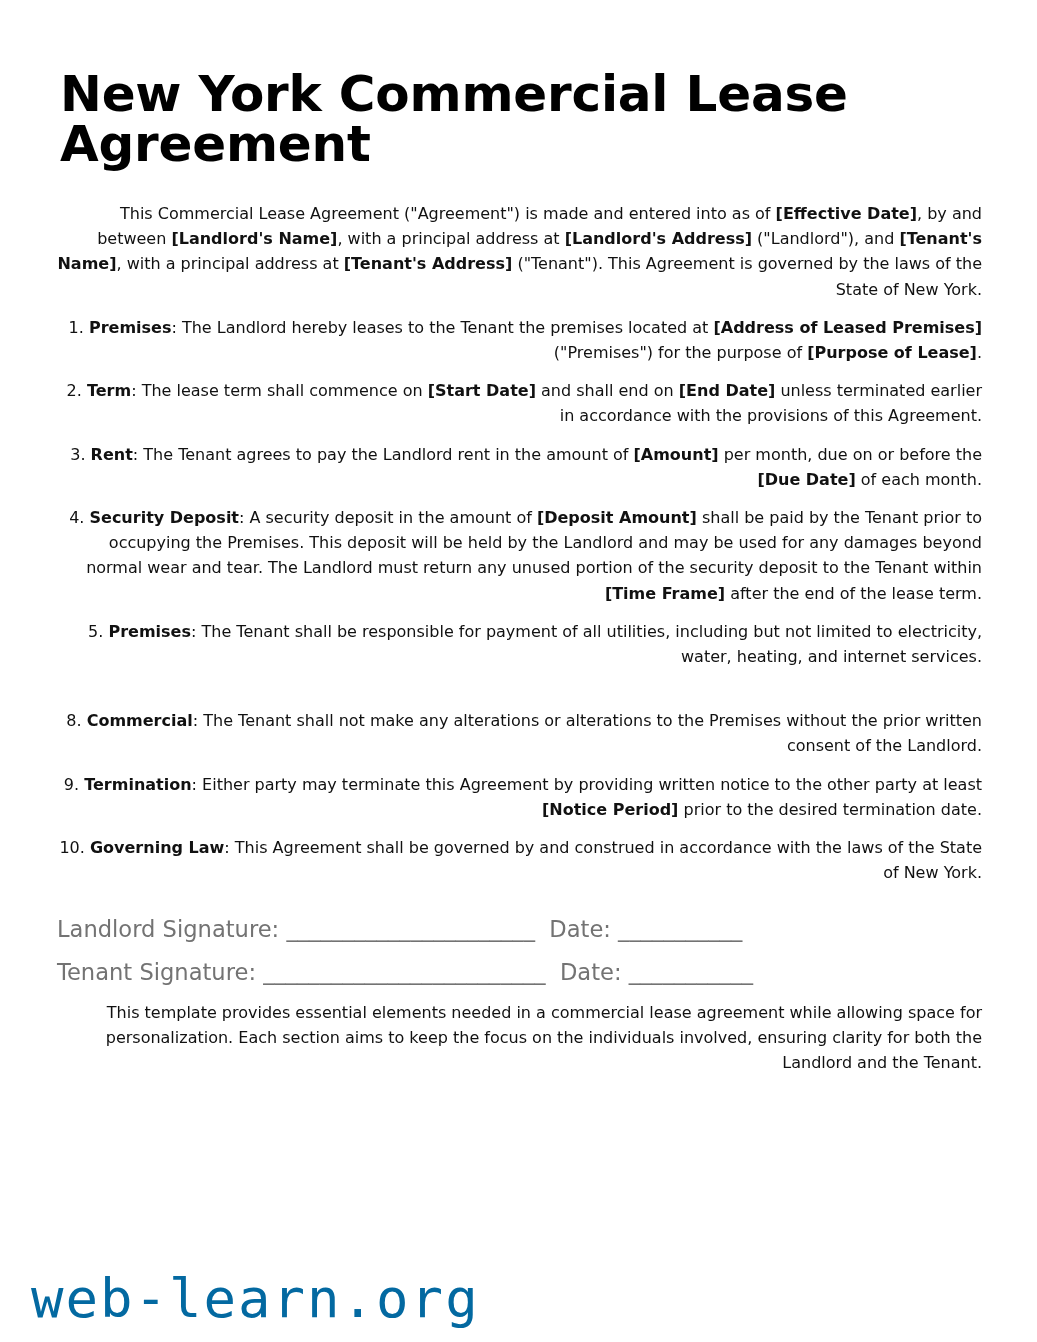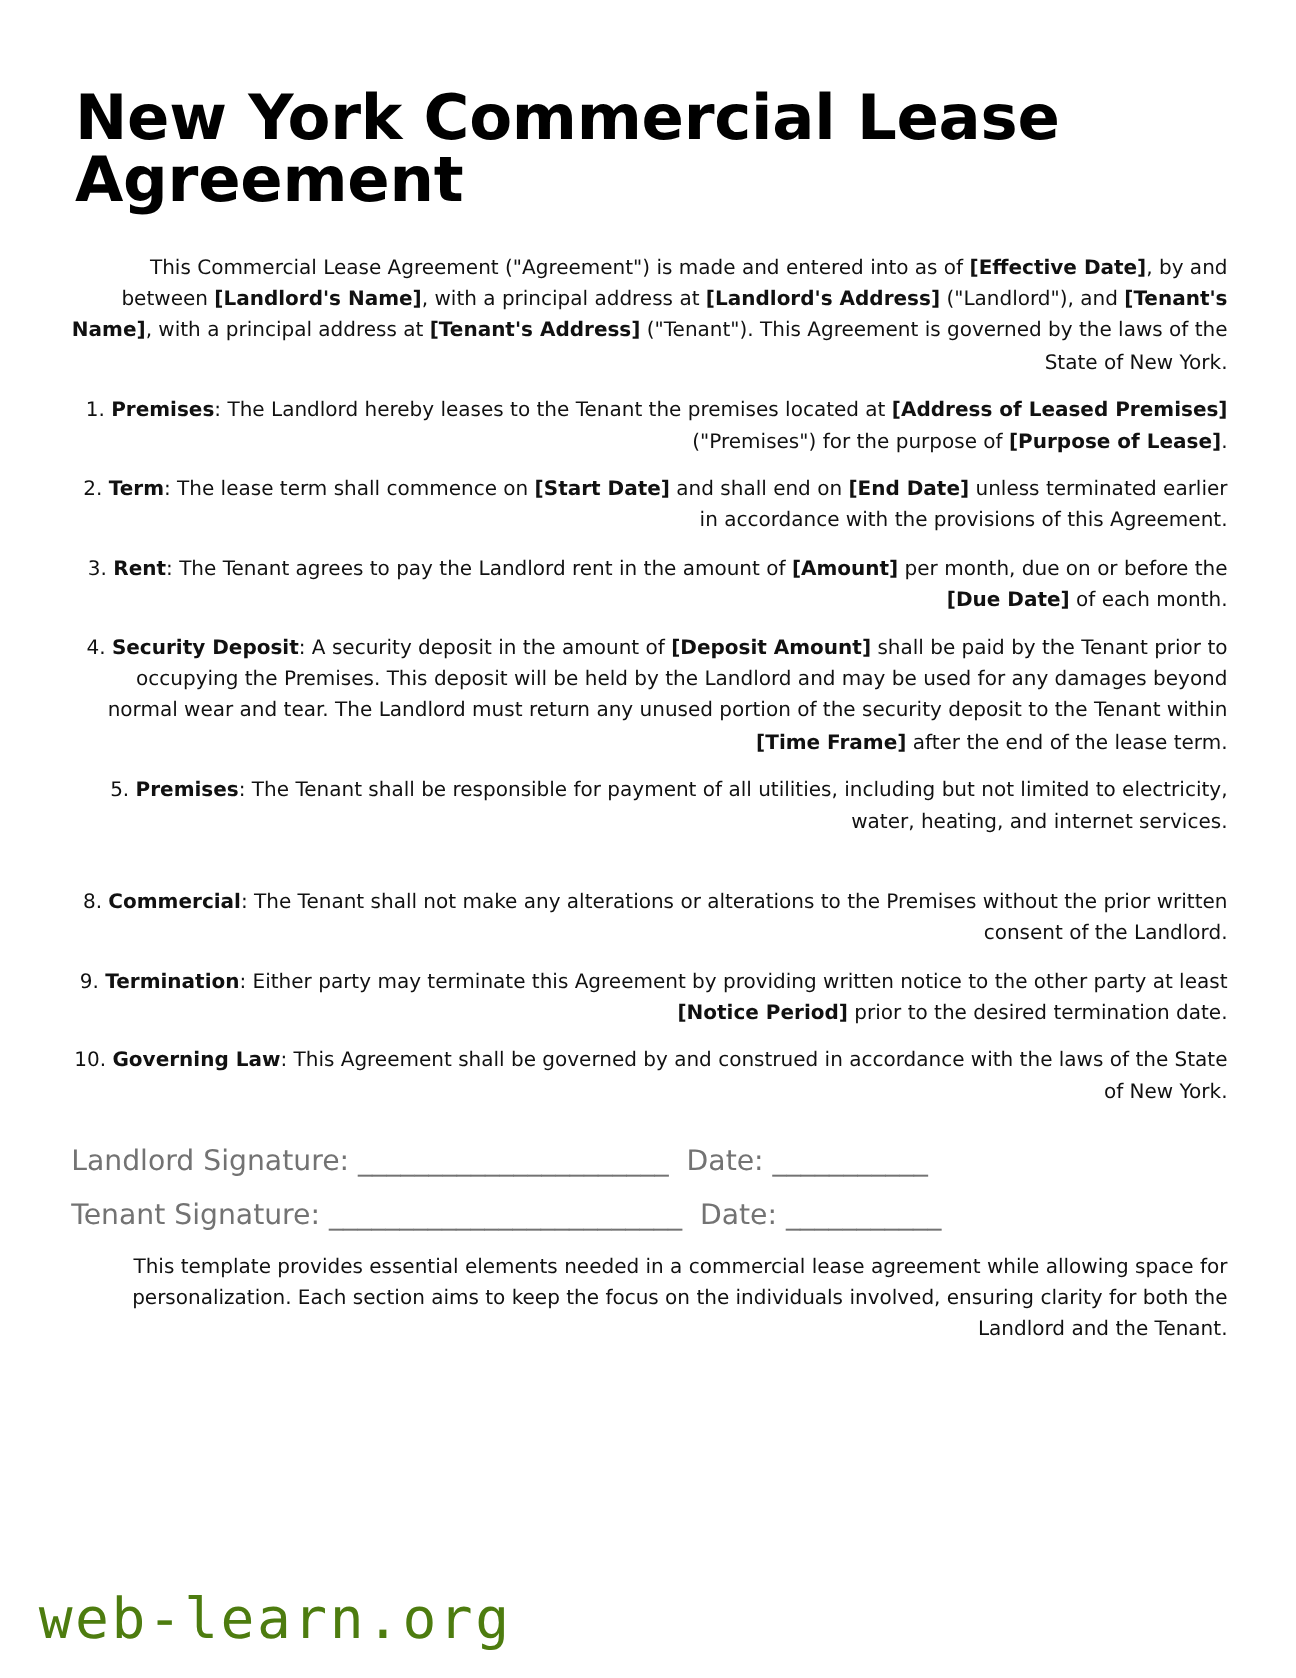--- a/index.html
+++ b/index.html
@@ -65,24 +65,24 @@
     white-space: pre;
     color: #737373;
   }
   .gap-sig2 { height: 17px; }
 
   .watermark {
     position: absolute;
     left: 31px;
     top: 1272px;
     font-family: "DejaVu Sans Mono", monospace;
-    font-size: 45px;
+    font-size: 54px;
     line-height: 1;
     letter-spacing: 2px;
-    color: #4d7c0f;
+    color: #0369a1;
     white-space: pre;
     pointer-events: none;
   }
 </style>
 </head>
 <body>
 
 <div id="page">
 
   <div id="doc">

